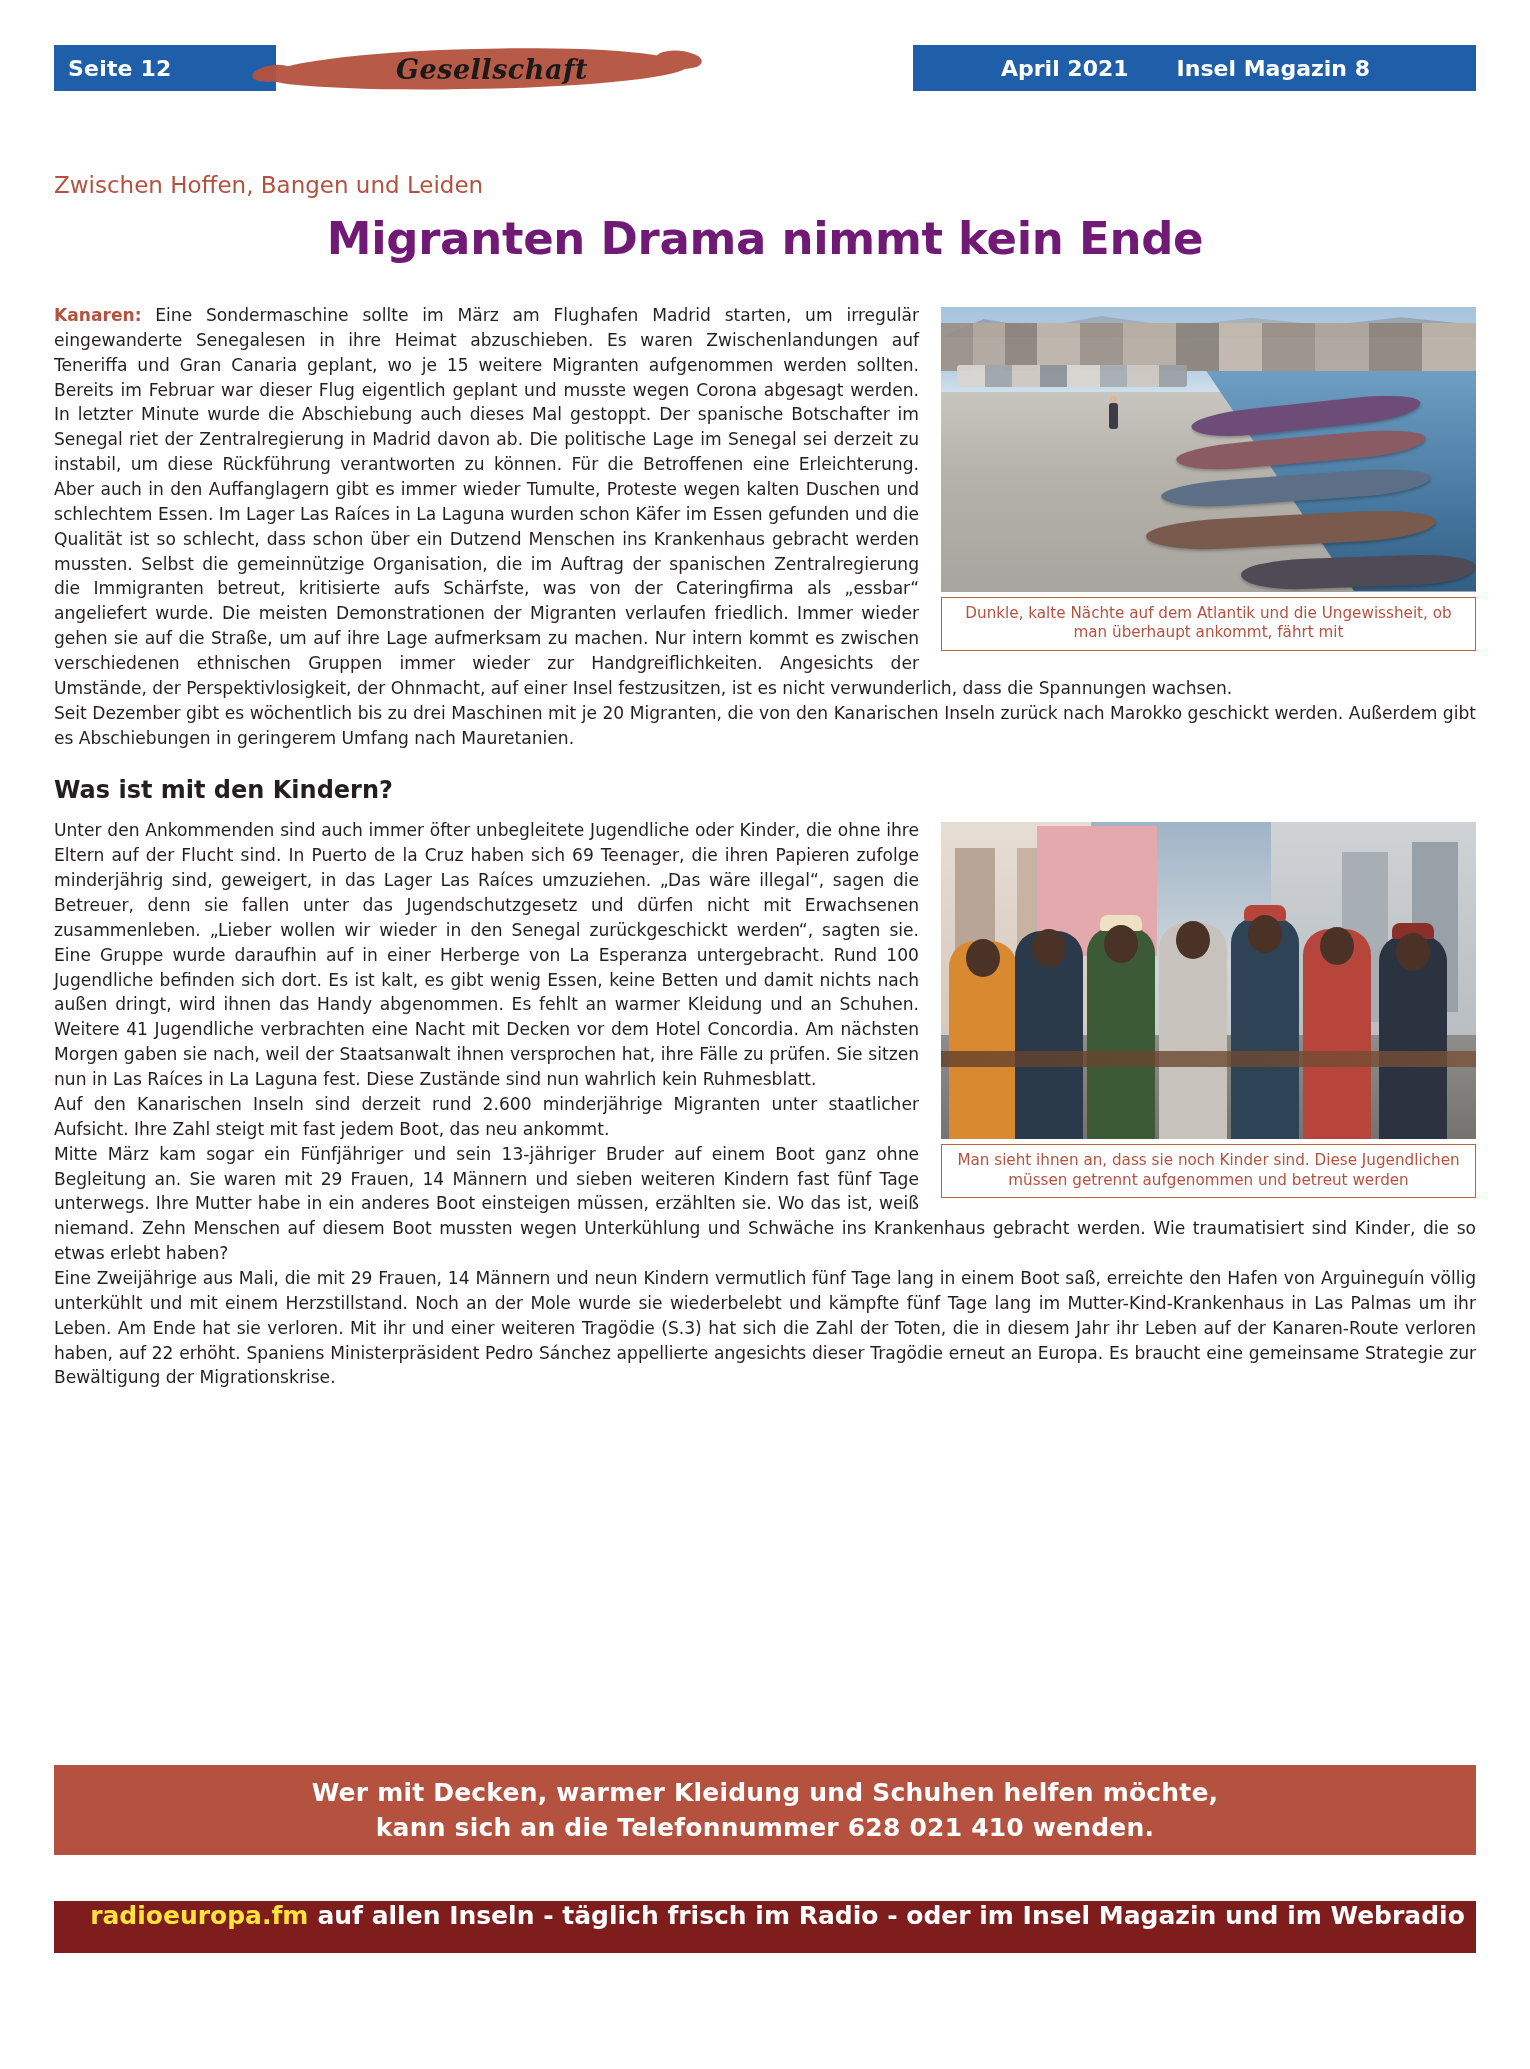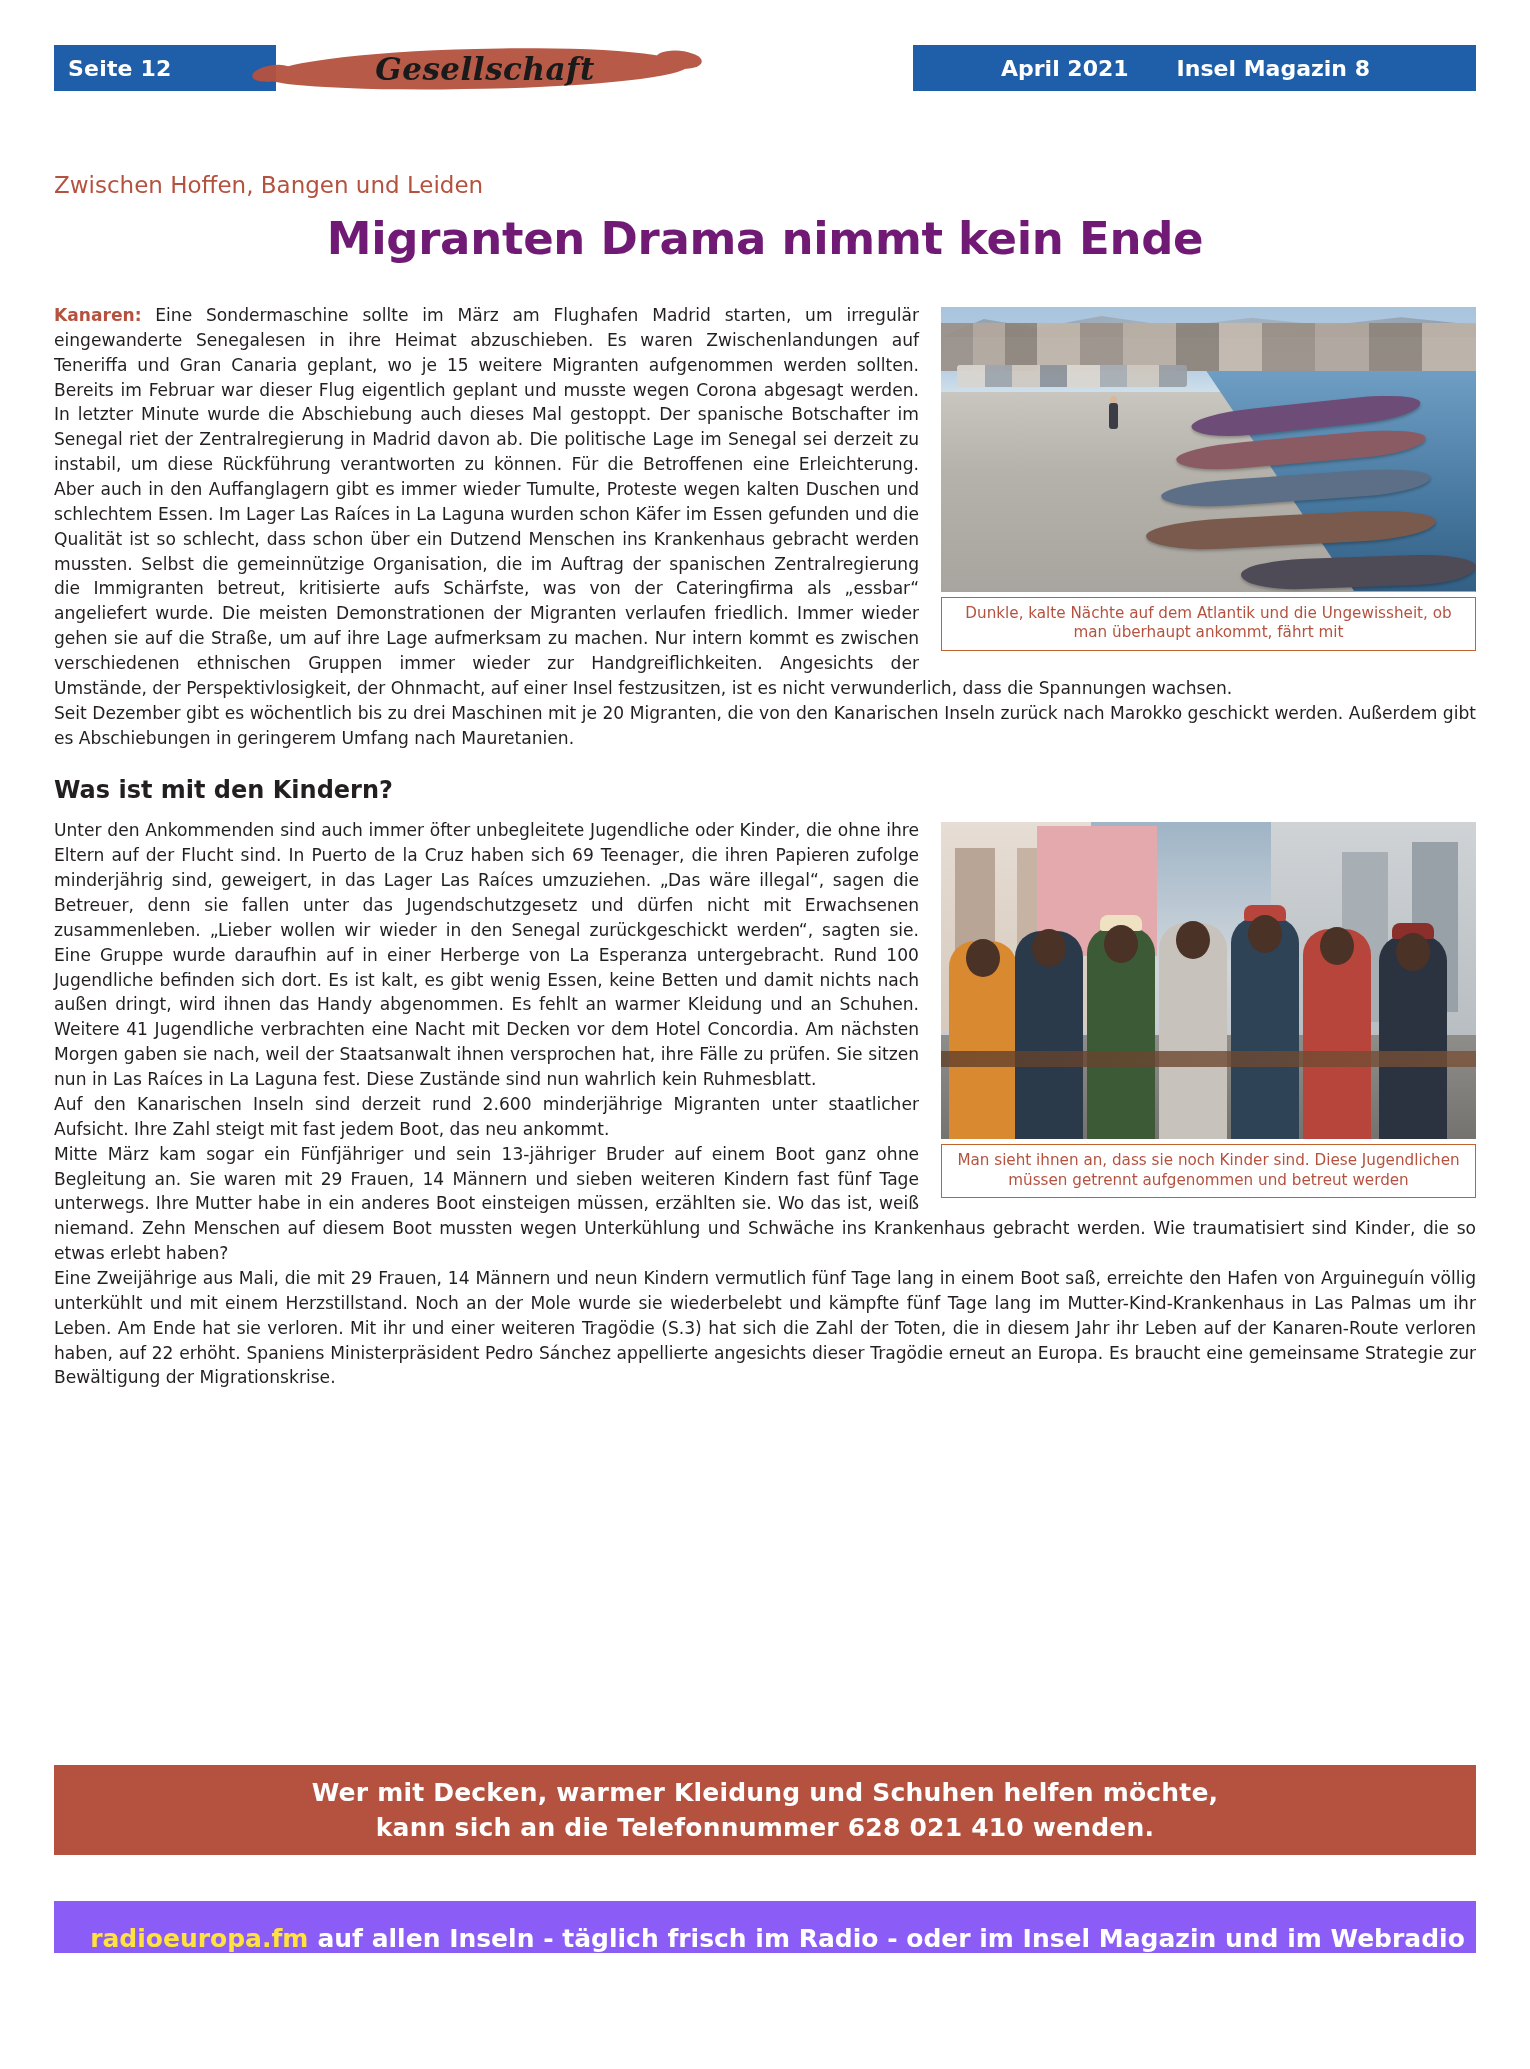--- a/index.html
+++ b/index.html
@@ -99,31 +99,31 @@
     right: -16px;
     top: 6px;
     width: 46px;
     height: 18px;
     background: #b5523f;
     border-radius: 50%;
     transform: rotate(6deg);
   }
   .brush .swash-txt {
     position: absolute;
-    left: 9px;
+    left: 16px;
     top: 4px;
     width: 420px;
     height: 48px;
     display: flex;
     align-items: center;
     justify-content: center;
     font-family: "DejaVu Serif", serif;
     font-style: italic;
     font-weight: bold;
-    font-size: 31px;
+    font-size: 27px;
     color: #1a1a1a;
     z-index: 2;
     letter-spacing: .5px;
   }
 
   
   .kicker {
     position: absolute;
     left: 54px;
     top: 172px;
@@ -334,23 +334,23 @@
     letter-spacing: .2px;
   }
 
   
   .footer {
     position: absolute;
     left: 54px;
     top: 1901px;
     width: 1422px;
     height: 52px;
-    background: #8b5cf6;
+    background: #7f1d1d;
     display: flex;
-    align-items: flex-end;
+    align-items: flex-start;
     justify-content: center;
     color: #ffffff;
     font-size: 25px;
     font-weight: bold;
     box-sizing: border-box;
     padding-left: 25px;
   }
   .footer .brand {
     color: #ffe23d;
     font-weight: bold;

